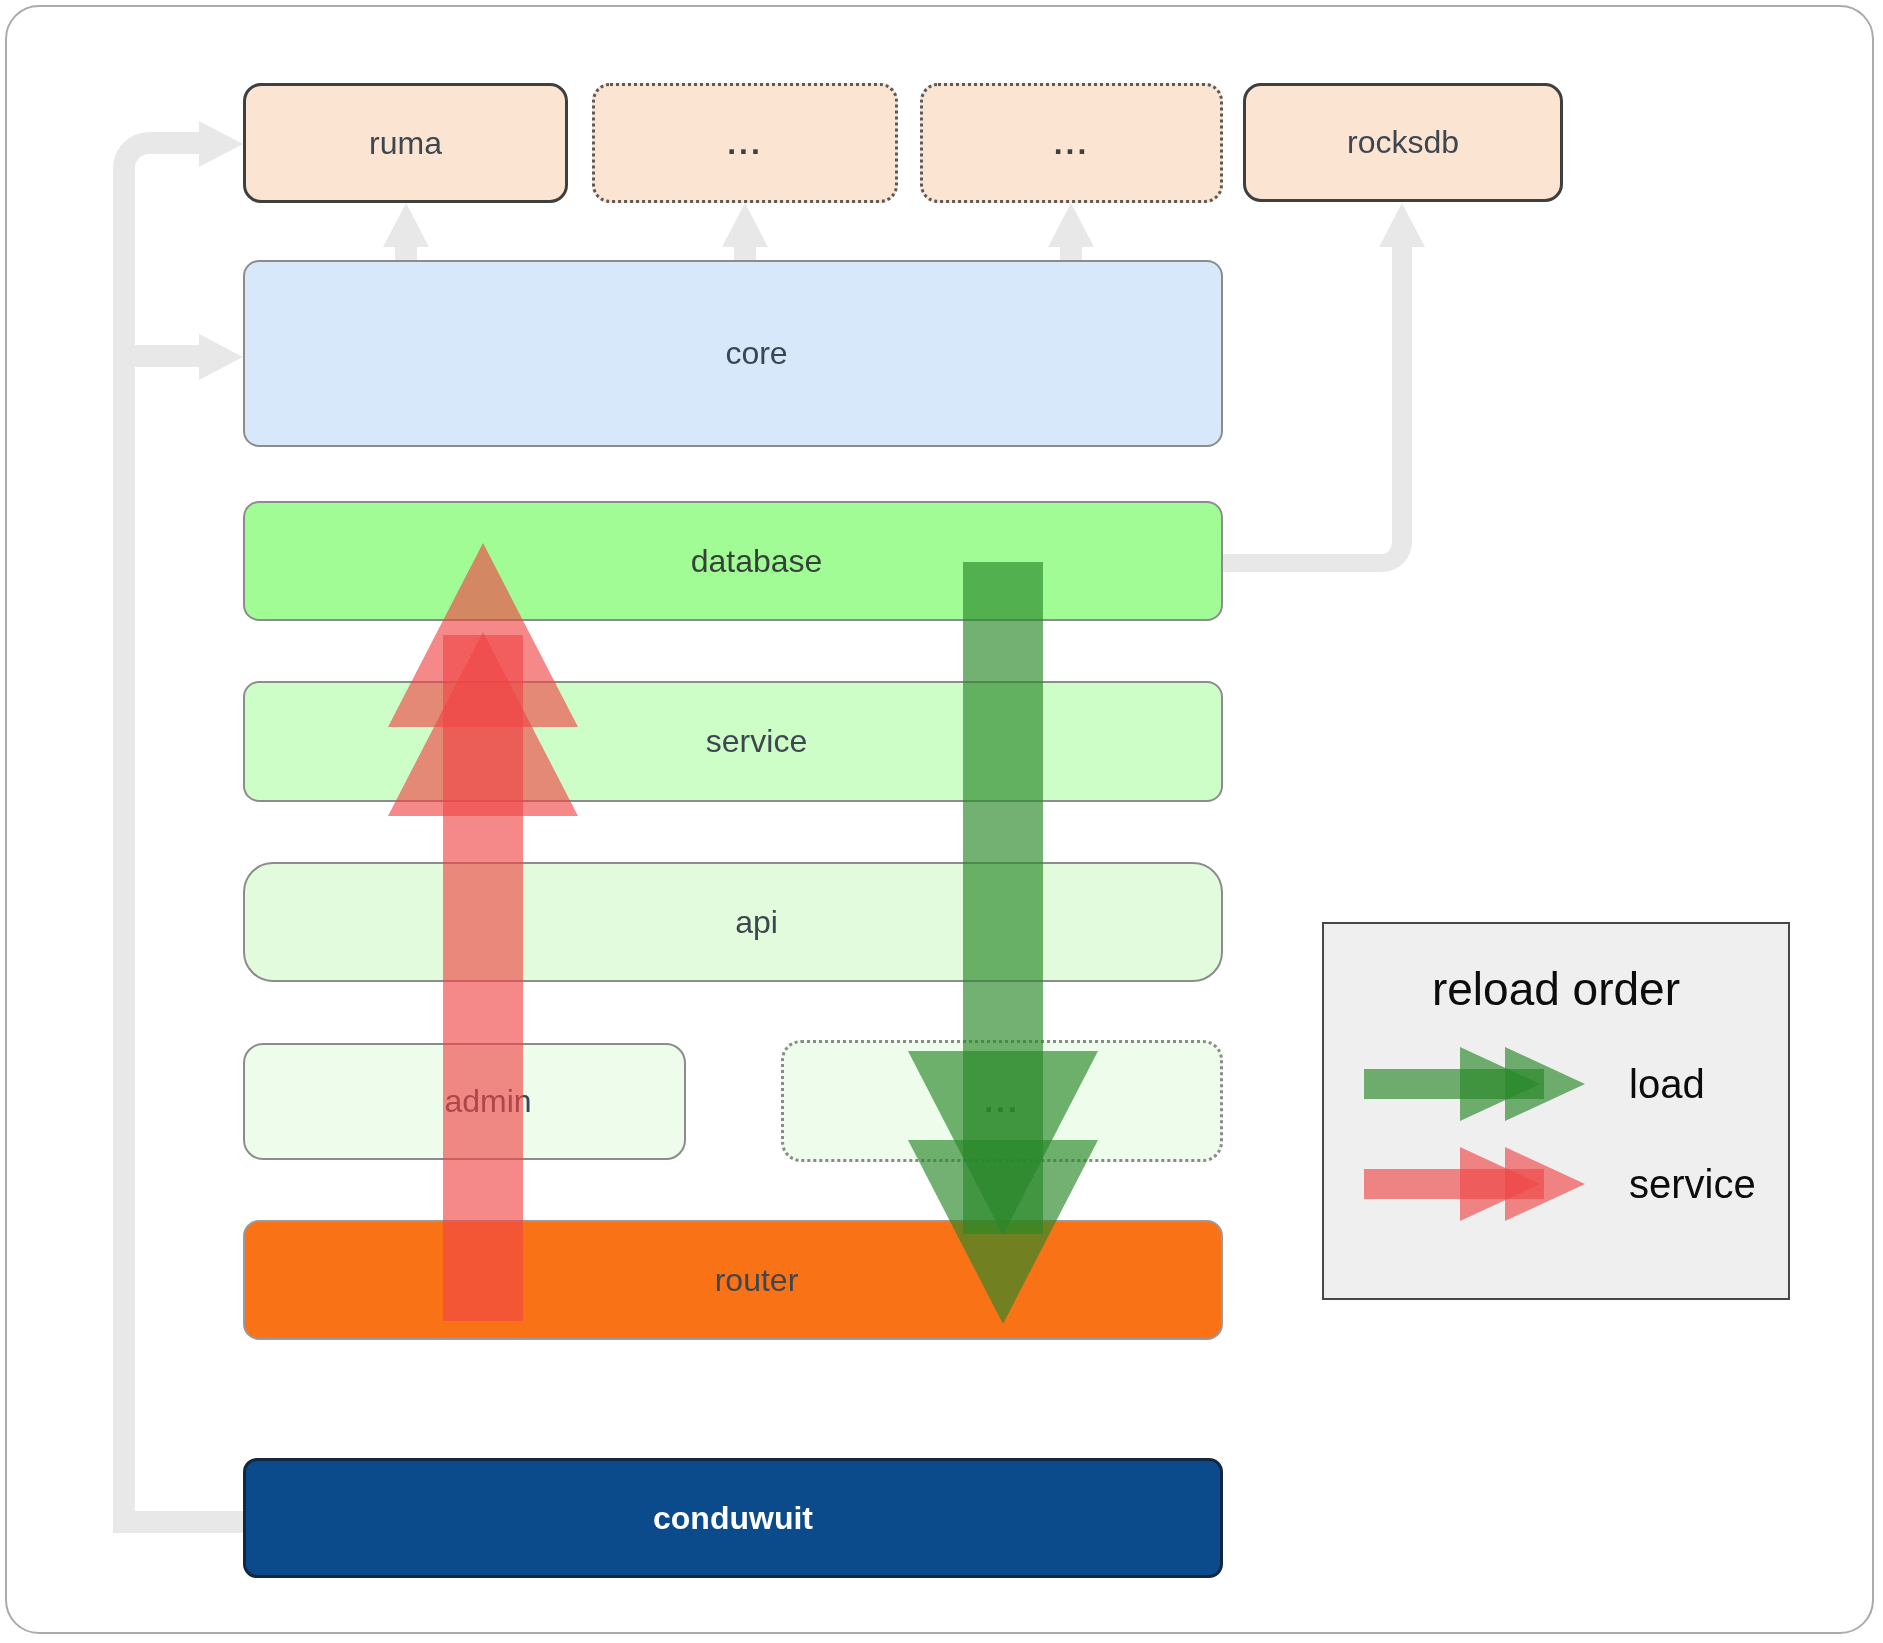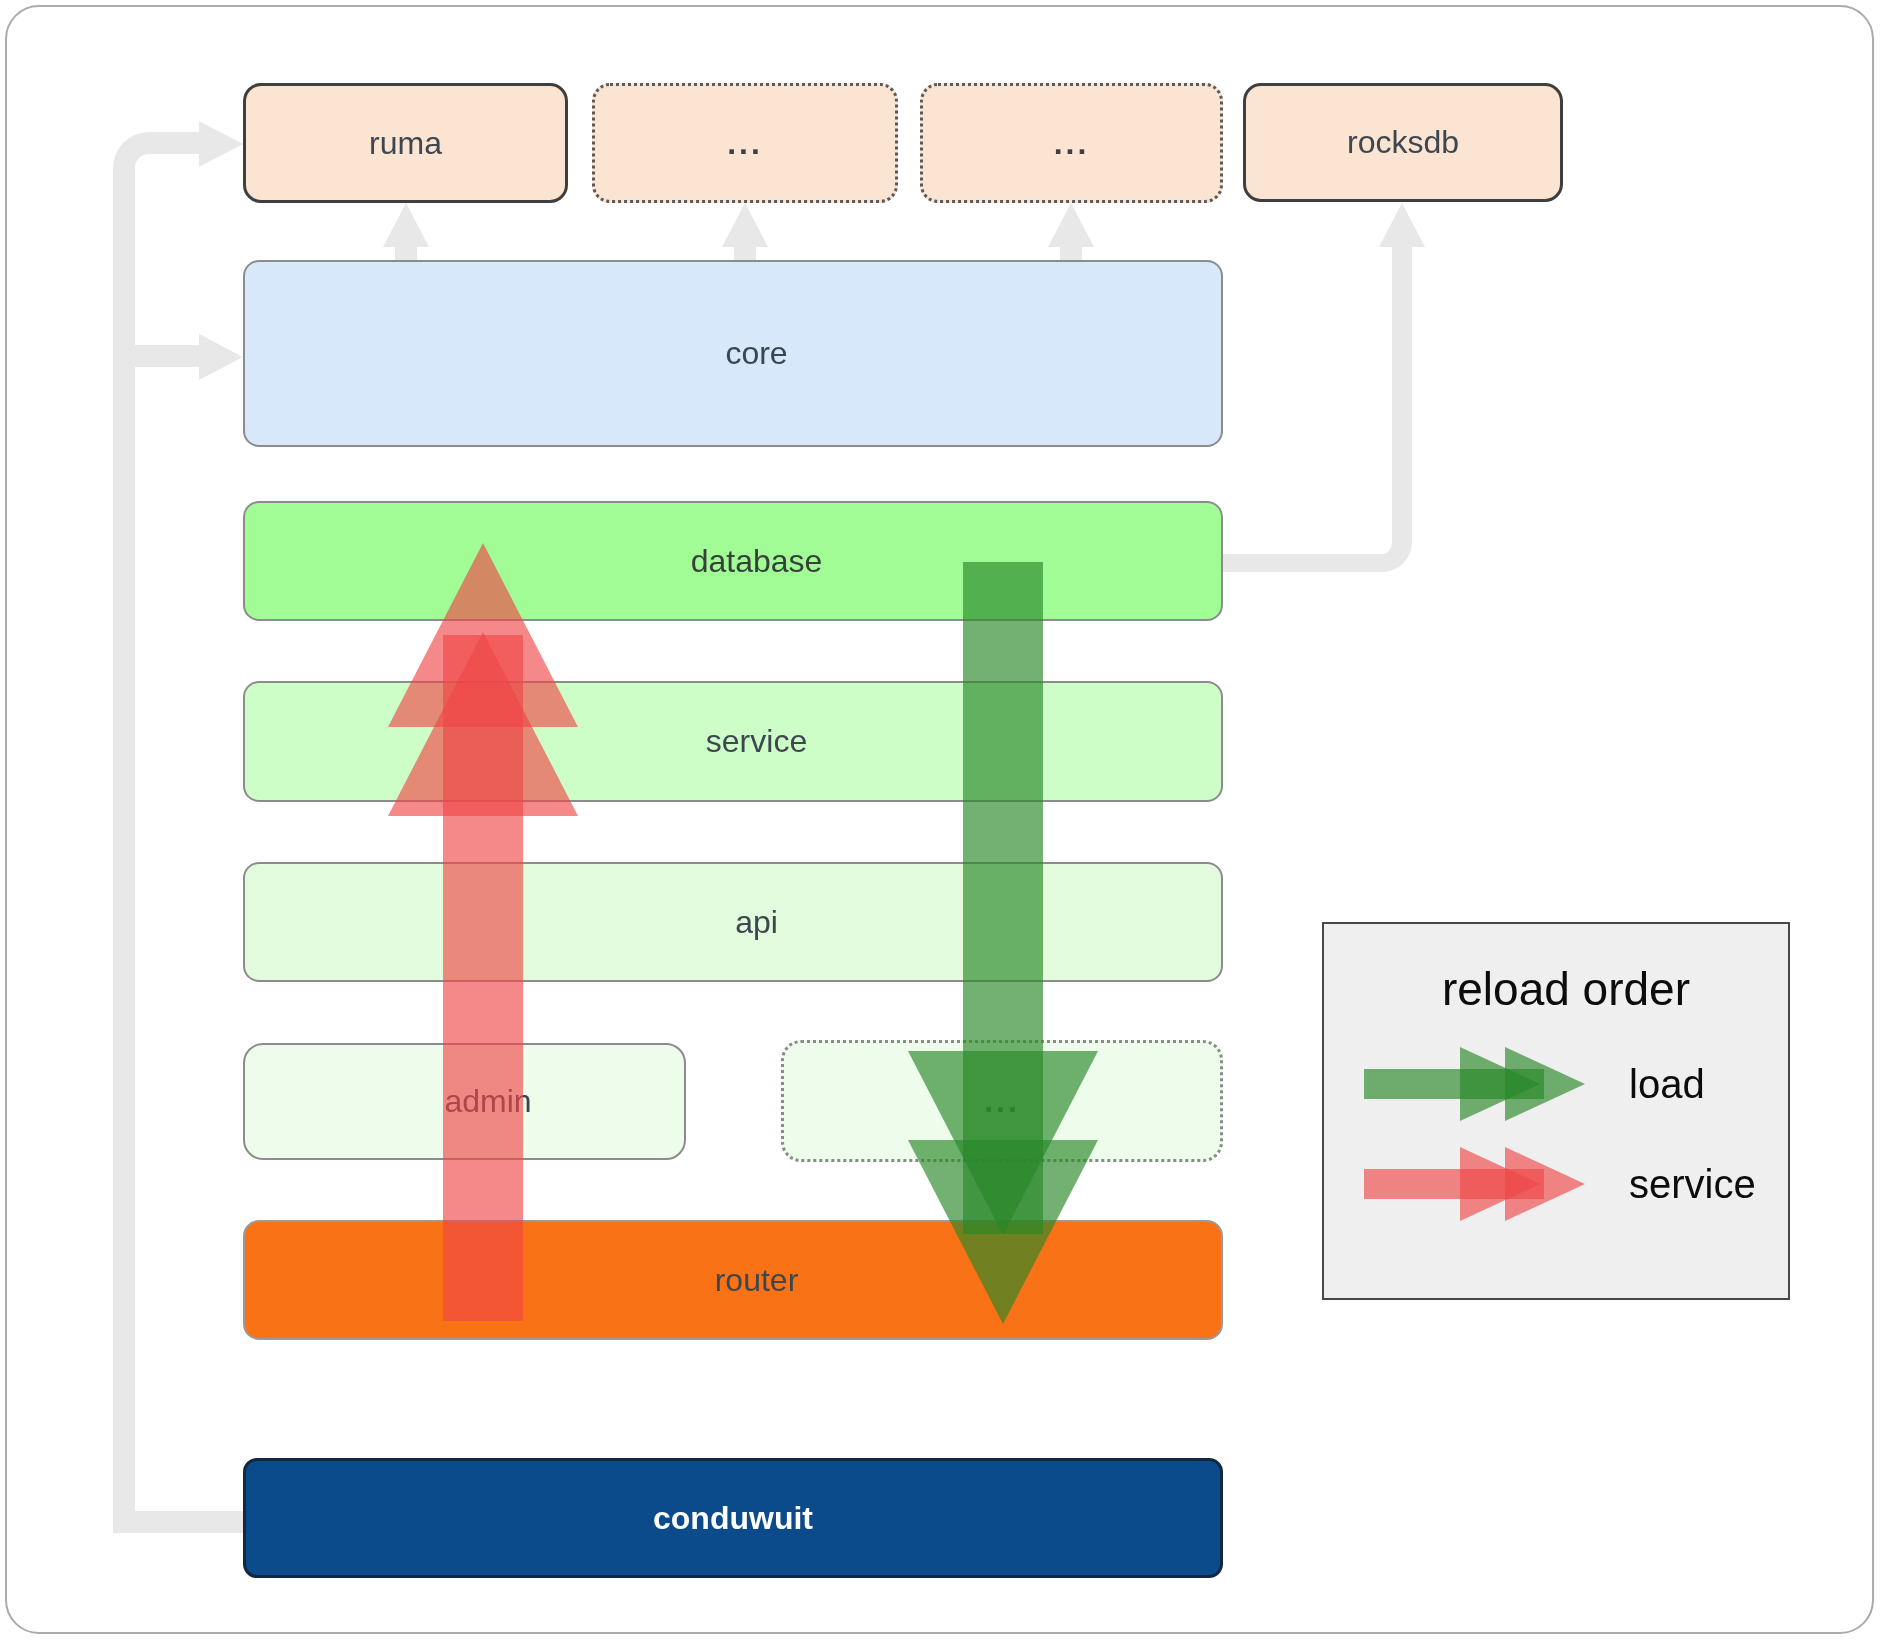--- a/index.html
+++ b/index.html
@@ -22,21 +22,21 @@
   .tri-up{background:#e8e8e8;clip-path:polygon(0 100%,50% 0,100% 100%);z-index:1;}
   
   .red-part{background:rgba(240,70,70,0.64);z-index:3;}
   .red-head{background:rgba(240,70,70,0.64);clip-path:polygon(0 100%,50% 0,100% 100%);z-index:3;}
   .green-part{background:rgba(40,135,40,0.65);z-index:3;}
   .green-head{background:rgba(40,135,40,0.65);clip-path:polygon(0 0,100% 0,50% 100%);z-index:3;}
   .green-head-r{background:rgba(40,135,40,0.65);clip-path:polygon(0 0,100% 50%,0 100%);z-index:3;}
   .red-head-r{background:rgba(240,70,70,0.64);clip-path:polygon(0 0,100% 50%,0 100%);z-index:3;}
   
   .legend{background:#efefef;border:2px solid #474747;z-index:2;}
-  .legend-title{position:absolute;left:0;top:38px;width:100%;text-align:center;font-size:46px;color:#0c0c0c;padding-left:10px;}
+  .legend-title{position:absolute;left:0;top:38px;width:100%;text-align:center;font-size:46px;color:#0c0c0c;}
   .legend-label{position:absolute;font-size:40px;color:#0c0c0c;}
   .label-span{pointer-events:none;}
 </style>
 </head>
 <body>
 
 <div class="canvas">
   <div class="frame abs"></div>
 
   <div class="abs gray-elbow-left" style="left:113px;top:132px;width:89px;height:1401px;"></div>
@@ -70,21 +70,21 @@
 
   <div class="abs node row-border" style="left:243px;top:260px;width:980px;height:187px;background:#d6e8f9;color:#3a4654;">
     <span class="label-span">core</span>
   </div>
   <div class="abs node row-border" style="left:243px;top:501px;width:980px;height:120px;background:#a2fc96;color:#36413a;">
     <span class="label-span">database</span>
   </div>
   <div class="abs node row-border" style="left:243px;top:681px;width:980px;height:121px;background:#cefec8;">
     <span class="label-span">service</span>
   </div>
-  <div class="abs node row-border" style="left:243px;top:862px;width:980px;height:120px;background:#e2fbdc;">
+  <div class="abs node row-border" style="left:243px;top:862px;width:980px;height:120px;background:#e2fbdc;border-radius:30px;">
     <span class="label-span">api</span>
   </div>
   <div class="abs node row-border" style="left:243px;top:1043px;width:443px;height:117px;background:#edfceb;border-radius:20px;">
     <span class="label-span">admin</span>
   </div>
   <div class="abs node" style="left:781px;top:1040px;width:442px;height:122px;background:#edfceb;border:3px dotted #8a8a8a;border-radius:20px;">
     <span class="label-span ellipsis" style="color:#3c4a3c;">...</span>
   </div>
   <div class="abs node row-border" style="left:243px;top:1220px;width:980px;height:120px;background:#f97316;border-color:#9a9a9a;">
     <span class="label-span">router</span>

